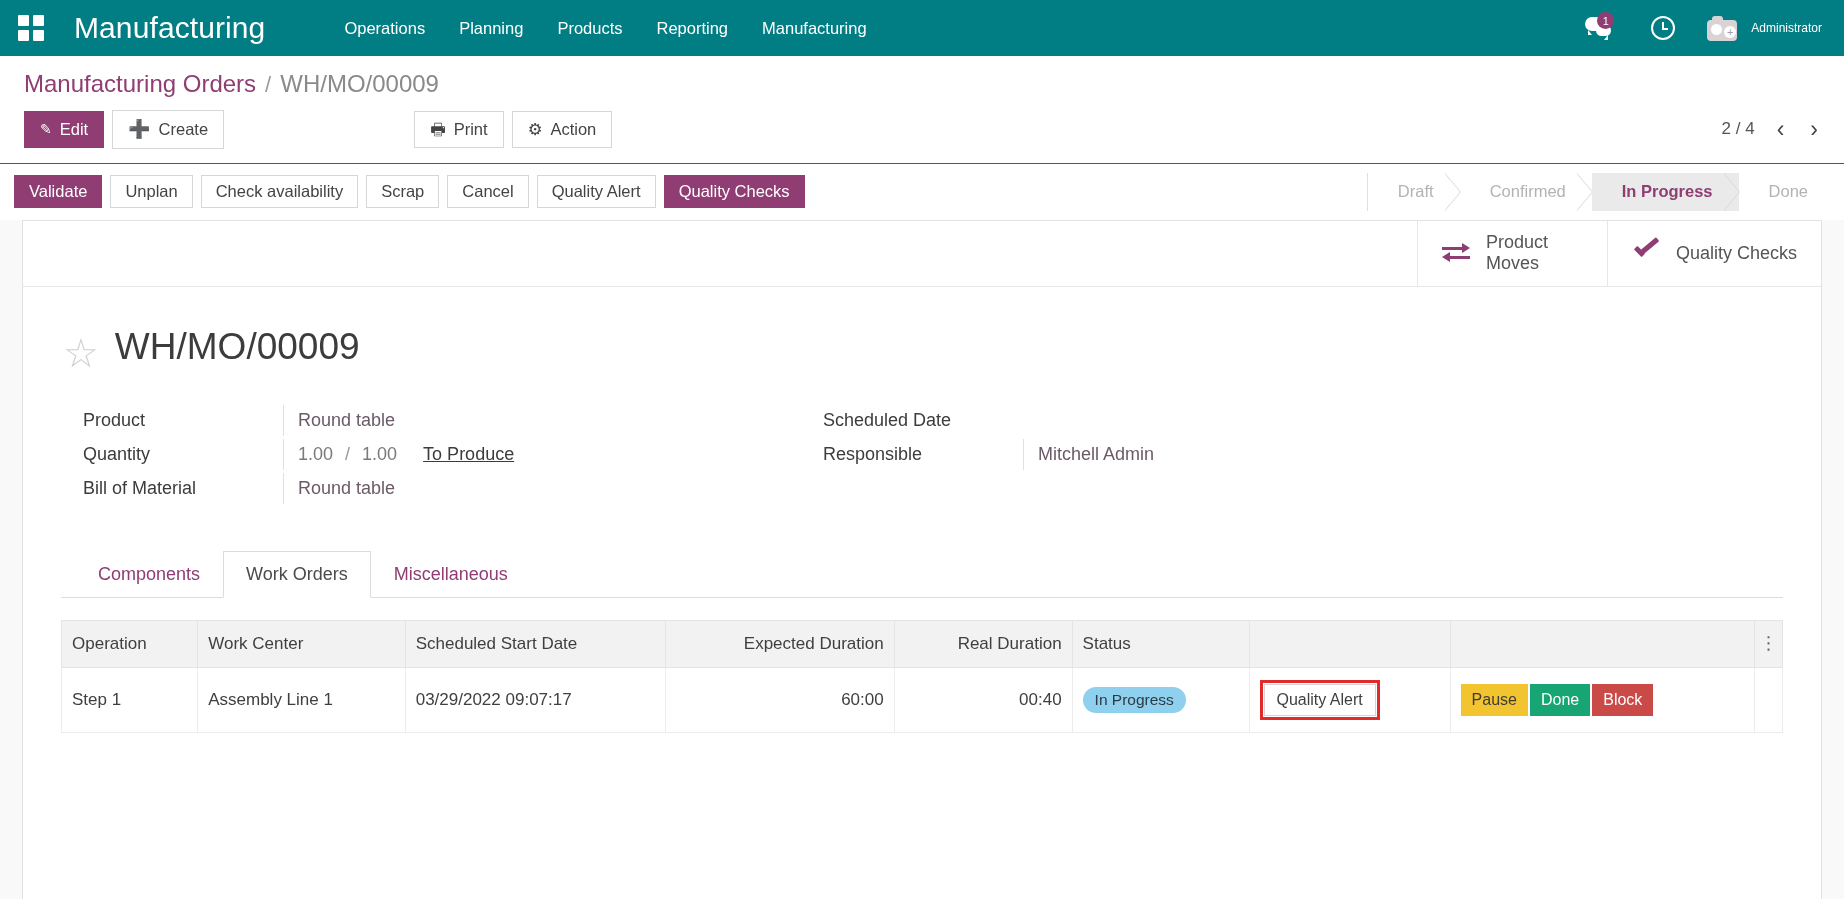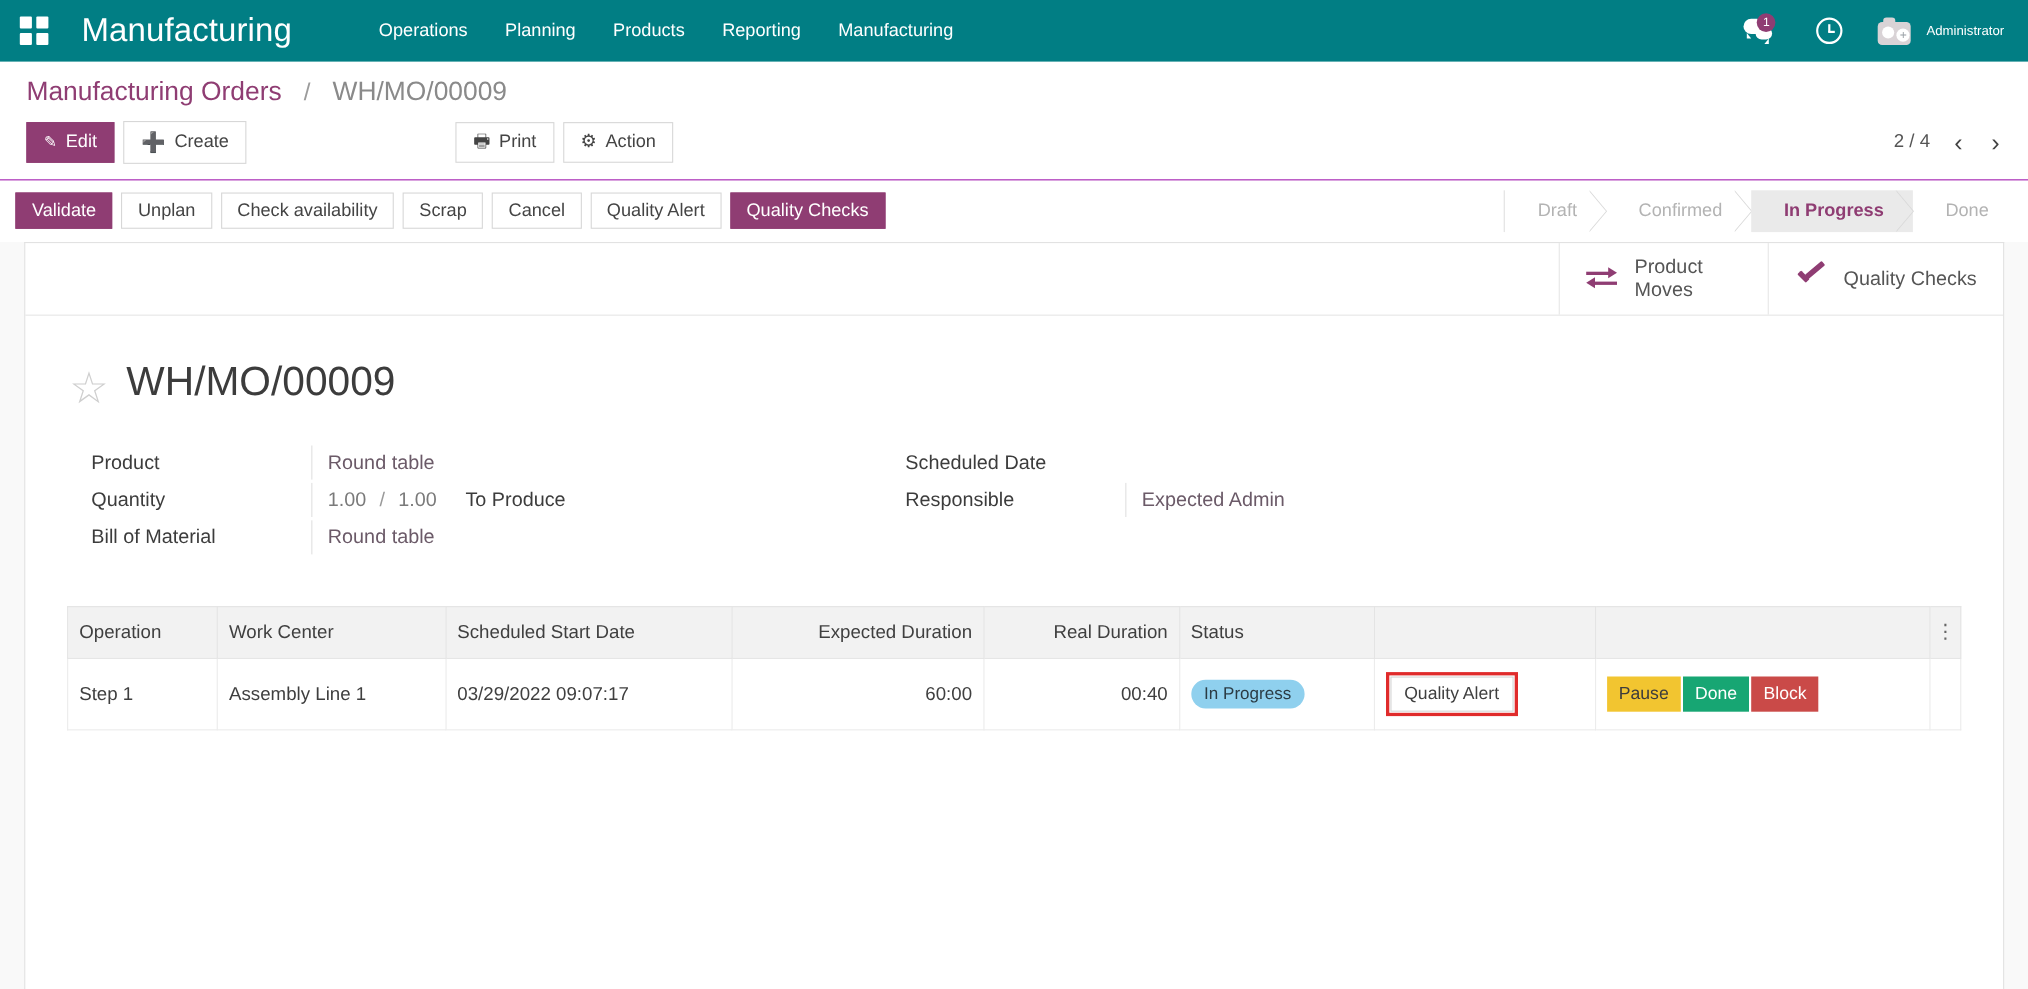--- a/index.html
+++ b/index.html
@@ -114,21 +114,21 @@
   .cam-top { position: absolute; left: 5px; top: 0px; width: 11px; height: 6px; background: #d9d3d6; border-radius: 3px 3px 0 0; }
   .cam-lens { position: absolute; left: 4px; top: 8px; width: 11px; height: 11px; border-radius: 50%; background: #ffffff; }
   .cam-plus { position: absolute; left: 17px; top: 10px; width: 12px; height: 12px; border-radius: 50%; background: #ffffff; color:#9aa0a6; font-size: 11px; line-height: 12px; text-align: center; }
   .user-name { font-size: 12px; color: #ffffff; white-space: nowrap; }
 
   
   .breadcrumb-row {
     padding: 14px 22px 0 24px;
     display: flex;
     align-items: baseline;
-    gap: 20px;
+    gap: 9px;
     font-size: 24px;
   }
   .bc-link { color: #8f3d73; cursor: pointer; }
   .bc-sep { color: #9b9b9b; font-size: 22px; }
   .bc-current { color: #8a8a8a; }
 
   
   .control-row {
     display: flex;
     align-items: center;
@@ -321,21 +321,21 @@
     flex: 1;
     display: flex;
     align-items: baseline;
     gap: 0;
   }
   .link-val { color: #6b5a68; cursor: pointer; }
   .val-warn { color: #f0c040; }
   .qty-a { color: #7a7a7a; }
   .qty-sep { color: #9a9a9a; padding: 0 12px; }
   .qty-b { color: #7a7a7a; }
-  .qty-unit { color: #3c3c3c; padding-left: 26px; }
+  .qty-unit { color: #3c3c3c; padding-left: 26px; text-decoration: underline; }
   .val-plain { color: #6b5a68; }
 
   
   .notebook { margin: 44px 38px 0 38px; }
   .tabs {
     display: flex;
     border-bottom: 1px solid #dcdcdc;
     padding-left: 14px;
   }
   .tab {
@@ -575,27 +575,32 @@
         </div>
       </div>
 
       <div class="field-col right">
         <div class="field-row">
           <div class="field-label">Scheduled Date</div>
         </div>
         <div class="field-row">
           <div class="field-label">Responsible</div>
           <div class="field-value">
-            <span class="val-plain">Expected Admin</span>
+            <span class="val-plain">Mitchell Admin</span>
           </div>
         </div>
       </div>
     </div>
 
     <div class="notebook">
+      <div class="tabs">
+        <div class="tab">Components</div>
+        <div class="tab active">Work Orders</div>
+        <div class="tab">Miscellaneous</div>
+      </div>
 
       <table class="wo">
         <thead>
           <tr>
             <th>Operation</th>
             <th>Work Center</th>
             <th>Scheduled Start Date</th>
             <th class="num">Expected Duration</th>
             <th class="num">Real Duration</th>
             <th>Status</th>

